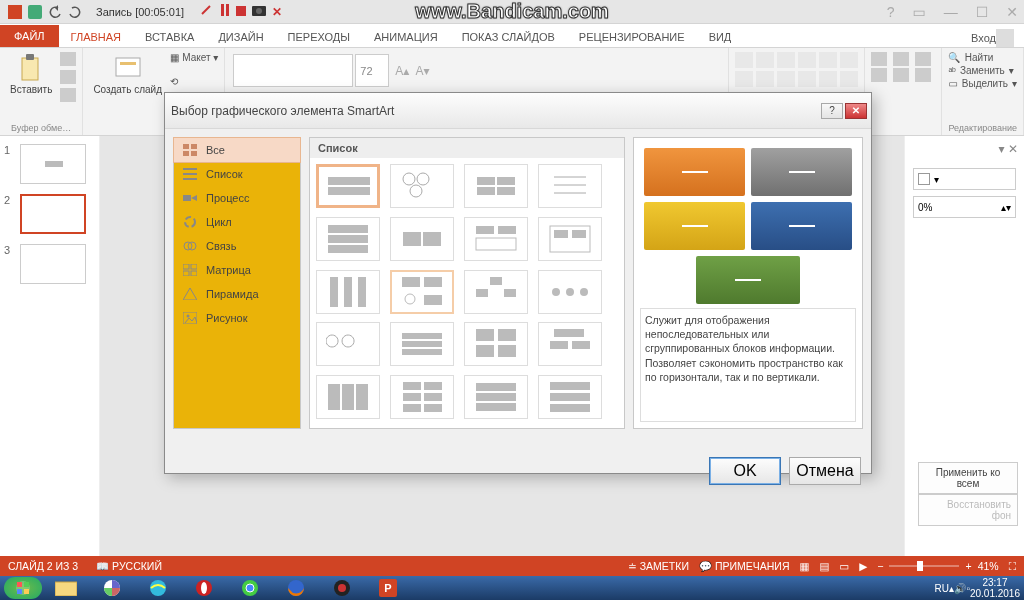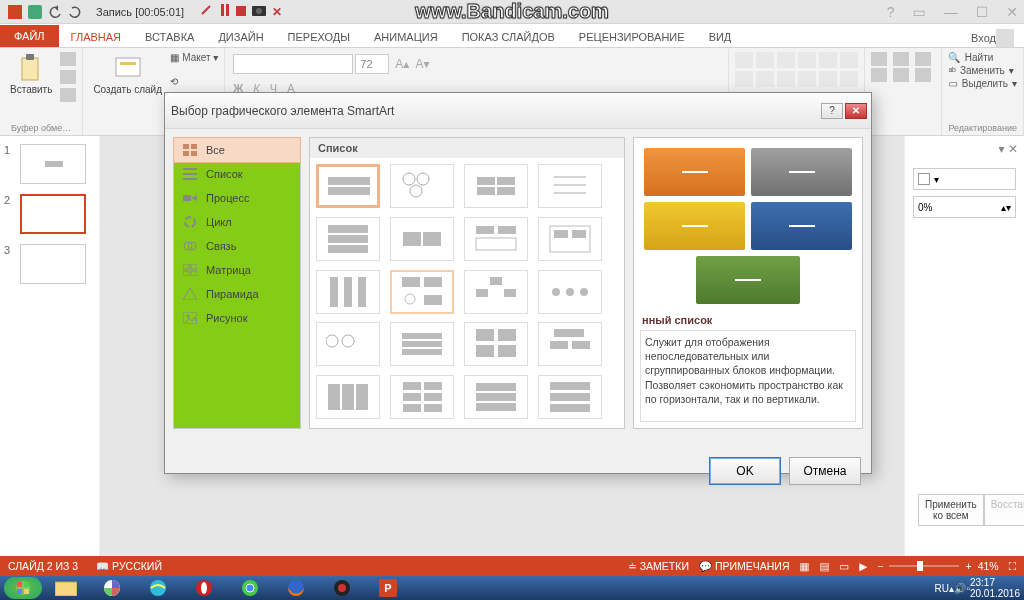--- a/index.html
+++ b/index.html
@@ -25,71 +25,71 @@
   
   .ribbon { height: 88px; background: #f3f3f3; border-bottom: 1px solid #d4d4d4; display: flex; }
   .rgroup { border-right: 1px solid #e1e1e1; padding: 4px 6px 2px 6px; display: flex; flex-direction: column; justify-content: space-between; }
   .rgroup-label { font-size: 9px; color: #888; text-align: center; margin-top: 2px; }
   .rg-content { display: flex; gap: 4px; align-items: flex-start; flex: 1; }
   .vbtn { display: flex; flex-direction: column; align-items: center; gap: 2px; padding: 2px 4px; font-size: 10px; color: #444; cursor: pointer; }
   .vbtn-icon { width: 28px; height: 28px; display: flex; align-items: center; justify-content: center; }
   .small-icons { display: flex; flex-direction: column; gap: 4px; justify-content: center; }
   .small-icon { width: 16px; height: 14px; background: #ccc; }
   .font-ctrl { display: flex; gap: 2px; align-items: center; padding: 2px; }
-  .font-box { border: 1px solid #ccc; background: #fff; height: 20px; padding: 0 4px; display: flex; align-items: center; font-size: 11px; color: #888; }
+  .font-box { border: 1px solid #ccc; background: #fff; height: 33px; padding: 0 4px; display: flex; align-items: center; font-size: 11px; color: #888; }
   .para-grid { display: grid; grid-template-columns: repeat(6, 18px); gap: 3px; }
   .para-cell { width: 18px; height: 16px; background: #e8e8e8; }
   .edit-list { display: flex; flex-direction: column; gap: 2px; }
   .edit-item { font-size: 10px; color: #555; display: flex; align-items: center; gap: 4px; }
 
   
   .workarea { position: absolute; top: 136px; left: 0; right: 0; bottom: 44px; display: flex; }
   .thumbs { width: 100px; background: #fff; border-right: 1px solid #eee; padding: 8px 4px; }
   .thumb { display: flex; gap: 4px; margin-bottom: 10px; align-items: flex-start; }
   .thumb-num { font-size: 11px; color: #666; width: 12px; }
   .thumb-box { width: 66px; height: 40px; border: 1px solid #ccc; background: #fff; position: relative; }
   .thumb-box.active { border: 2px solid #d04424; }
   .thumb-content { width: 18px; height: 6px; background: #bbb; position: absolute; top: 16px; left: 24px; }
 
   .canvas { flex: 1; background: #e6e6e6; position: relative; }
   .right-panel { width: 120px; background: #fff; border-left: 1px solid #eee; padding: 8px; position: relative; }
   .rp-close { position: absolute; right: 6px; top: 6px; font-size: 12px; color: #888; }
   .rp-select { border: 1px solid #ccc; height: 22px; margin-top: 24px; display: flex; align-items: center; padding: 0 4px; font-size: 10px; }
   .rp-percent { display: flex; align-items: center; border: 1px solid #ccc; height: 22px; margin-top: 6px; font-size: 10px; padding: 0 4px; justify-content: space-between; }
-  .rp-btns { position: absolute; bottom: 30px; left: 6px; right: 6px; display: flex; flex-direction: row; gap: 0; padding-left: 7px; }
+  .rp-btns { position: absolute; bottom: 30px; left: 6px; right: 6px; display: flex; flex-direction: column; gap: 0; padding-left: 7px; }
   .rp-btn { border: 1px solid #ccc; background: #fdfdfd; font-size: 10px; padding: 4px 6px; text-align: center; color: #444; }
   .rp-btn.disabled { color: #bbb; text-align: right; }
 
   
   .dialog { position: absolute; left: 164px; top: 92px; width: 708px; height: 382px; background: #f0f0f0; border: 1px solid #8a8a8a; box-shadow: 4px 4px 14px rgba(0,0,0,.25); display: flex; flex-direction: column; }
   .dlg-title { height: 36px; background: linear-gradient(#fdfdfd,#e8e8e8); border-bottom: 1px solid #d8d8d8; display: flex; align-items: center; padding: 16px 6px; font-size: 12px; color: #444; position: relative; }
   .dlg-ctrls { position: absolute; right: 4px; display: flex; gap: 2px; }
   .dlg-ctrl { width: 22px; height: 16px; border: 1px solid #a8a8a8; background: linear-gradient(#f8f8f8,#e4e4e4); font-size: 10px; display: flex; align-items: center; justify-content: center; }
   .dlg-ctrl.red { background: linear-gradient(#e88,#c33); color: #fff; border-color: #933; font-weight: bold; }
   .dlg-body { flex: 1; display: flex; padding: 8px; gap: 8px; }
-  .dlg-cats { width: 128px; background: #84cc16; border: 1px solid #c8c8c8; }
+  .dlg-cats { width: 128px; background: #eab308; border: 1px solid #c8c8c8; }
   .cat-item { display: flex; align-items: center; gap: 8px; padding: 5px 8px; font-size: 11px; color: #444; cursor: pointer; }
   .cat-item.sel { background: #f7d9c6; border: 1px solid #e8b690; margin: -1px; }
   .cat-icon { width: 16px; height: 14px; display: inline-flex; align-items: center; justify-content: center; }
   .dlg-gallery { flex: 1; background: #fff; border: 1px solid #c8c8c8; display: flex; flex-direction: column; }
   .gal-header { background: #eee; padding: 4px 8px; font-size: 11px; font-weight: bold; color: #555; }
   .gal-grid { flex: 1; overflow: auto; padding: 6px; display: grid; grid-template-columns: repeat(4, 68px); gap: 6px; position: relative; }
   .gal-item { width: 64px; height: 44px; border: 1px solid #ddd; background: #fff; display: flex; align-items: center; justify-content: center; position: relative; }
   .gal-item.sel { border: 3px solid #f0b488; }
   .gal-item.hov { border: 2px solid #f5cda8; }
   .mini-diag { display: grid; gap: 2px; }
   .md-box { background: #bbb; width: 14px; height: 8px; }
   .dlg-preview { width: 230px; background: #fff; border: 1px solid #c8c8c8; padding: 6px; display: flex; flex-direction: column; }
   .pv-swatches { display: grid; grid-template-columns: 1fr 1fr; gap: 6px; padding: 4px; }
   .sw { height: 48px; border-radius: 2px; display: flex; align-items: center; justify-content: center; }
   .sw-line { width: 26px; height: 2px; background: #fff; }
   .pv-title { font-size: 11px; font-weight: bold; color: #633; margin: 6px 2px 4px; }
   .pv-desc { font-size: 10.5px; color: #444; padding: 4px; border: 1px solid #ddd; flex: 1; line-height: 1.35; }
   .dlg-footer { height: 36px; display: flex; align-items: center; justify-content: flex-end; gap: 8px; padding: 0 10px; }
-  .dlg-btn { min-width: 72px; height: 28px; border: 1px solid #aaa; background: linear-gradient(#fdfdfd,#e6e6e6); font-size: 12px; display: flex; align-items: center; justify-content: center; cursor: pointer; margin-top: 31px; }
+  .dlg-btn { min-width: 72px; height: 28px; border: 1px solid #aaa; background: linear-gradient(#fdfdfd,#e6e6e6); font-size: 16px; display: flex; align-items: center; justify-content: center; cursor: pointer; margin-top: 31px; }
   .dlg-btn.primary { border: 1px solid #3a76b5; box-shadow: 0 0 0 1px #7ab0e6 inset; }
   .tooltip { position: absolute; background: #fffff0; border: 1px solid #b8b070; font-size: 10.5px; padding: 3px 6px; color: #333; white-space: nowrap; }
 
   
   .status { position: absolute; left: 0; right: 0; bottom: 24px; height: 20px; background: #d04424; color: #fff; display: flex; align-items: center; font-size: 10.5px; padding: 0 8px; }
   .status .sp { margin-right: 18px; }
   .status .right { margin-left: auto; display: flex; gap: 10px; align-items: center; }
   .zoom { display: flex; align-items: center; gap: 6px; }
   .zoom-track { width: 70px; height: 2px; background: #fff5; position: relative; }
   .zoom-thumb { width: 6px; height: 10px; background: #fff; position: absolute; top: -4px; left: 28px; }
@@ -547,21 +547,20 @@
         <div class="sw" style="background:linear-gradient(#f0c830,#d4a416)">
             <div class="sw-line"></div>
           </div>
         <div class="sw" style="background:linear-gradient(#3d6fb0,#284e86)">
             <div class="sw-line"></div>
           </div>
         <div class="sw" style="background:linear-gradient(#6fa046,#4f7a2e);grid-column:1/span 2;width:50%;margin:0 auto">
             <div class="sw-line"></div>
           </div>
       </div>
-      <div class="pv-title">нный список</div>
       <div class="pv-desc">Служит для отображения непоследовательных или сгруппированных блоков информации. Позволяет сэкономить пространство как по горизонтали, так и по вертикали.</div>
     </div>
   </div>
   <div class="dlg-footer">
     <div class="dlg-btn primary">OK</div>
     <div class="dlg-btn">Отмена</div>
   </div>
 </div>
 
 <div class="status">
@@ -644,18 +643,18 @@
       <svg width="18" height="18">
         <rect width="18" height="18" fill="#d04424" rx="2"></rect>
         <text x="9" y="13" text-anchor="middle" fill="#fff" font-size="11" font-weight="bold">P</text>
       </svg>
     </div>
   <div class="tray">
     <span>RU</span>
     <span>▴</span>
     <span>🔊</span>
     <span>▫</span>
-    <div style="line-height:1.1">
+    <div style="text-align:center;line-height:1.1">
       <div>23:17</div>
       <div>20.01.2016</div>
     </div>
   </div>
 </div>
 
 </body></html>

